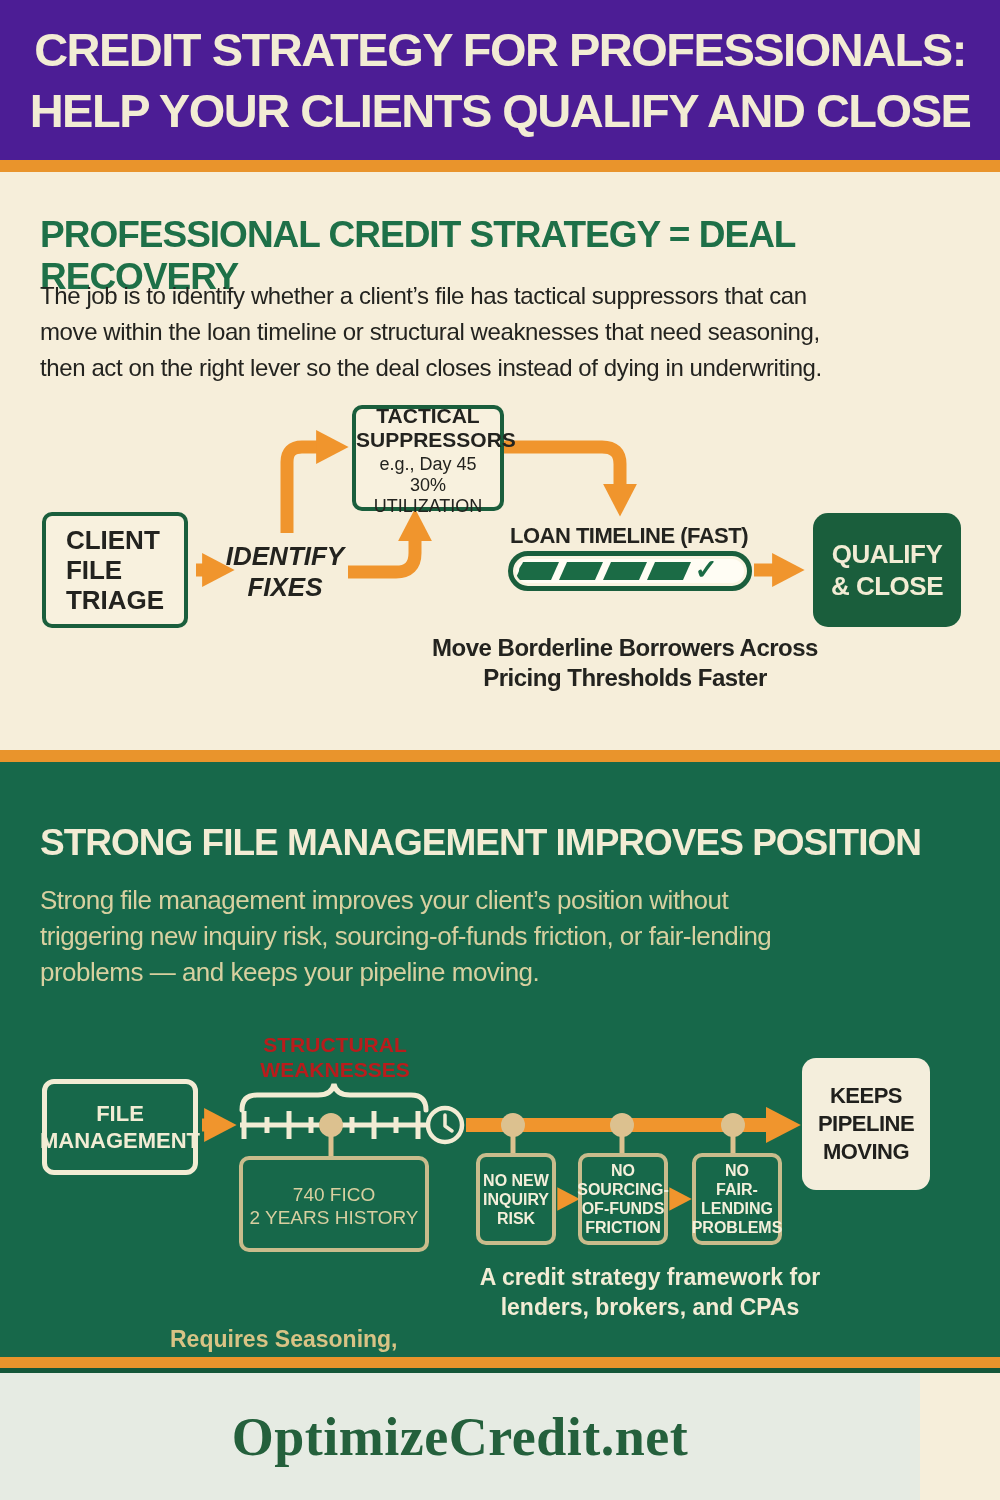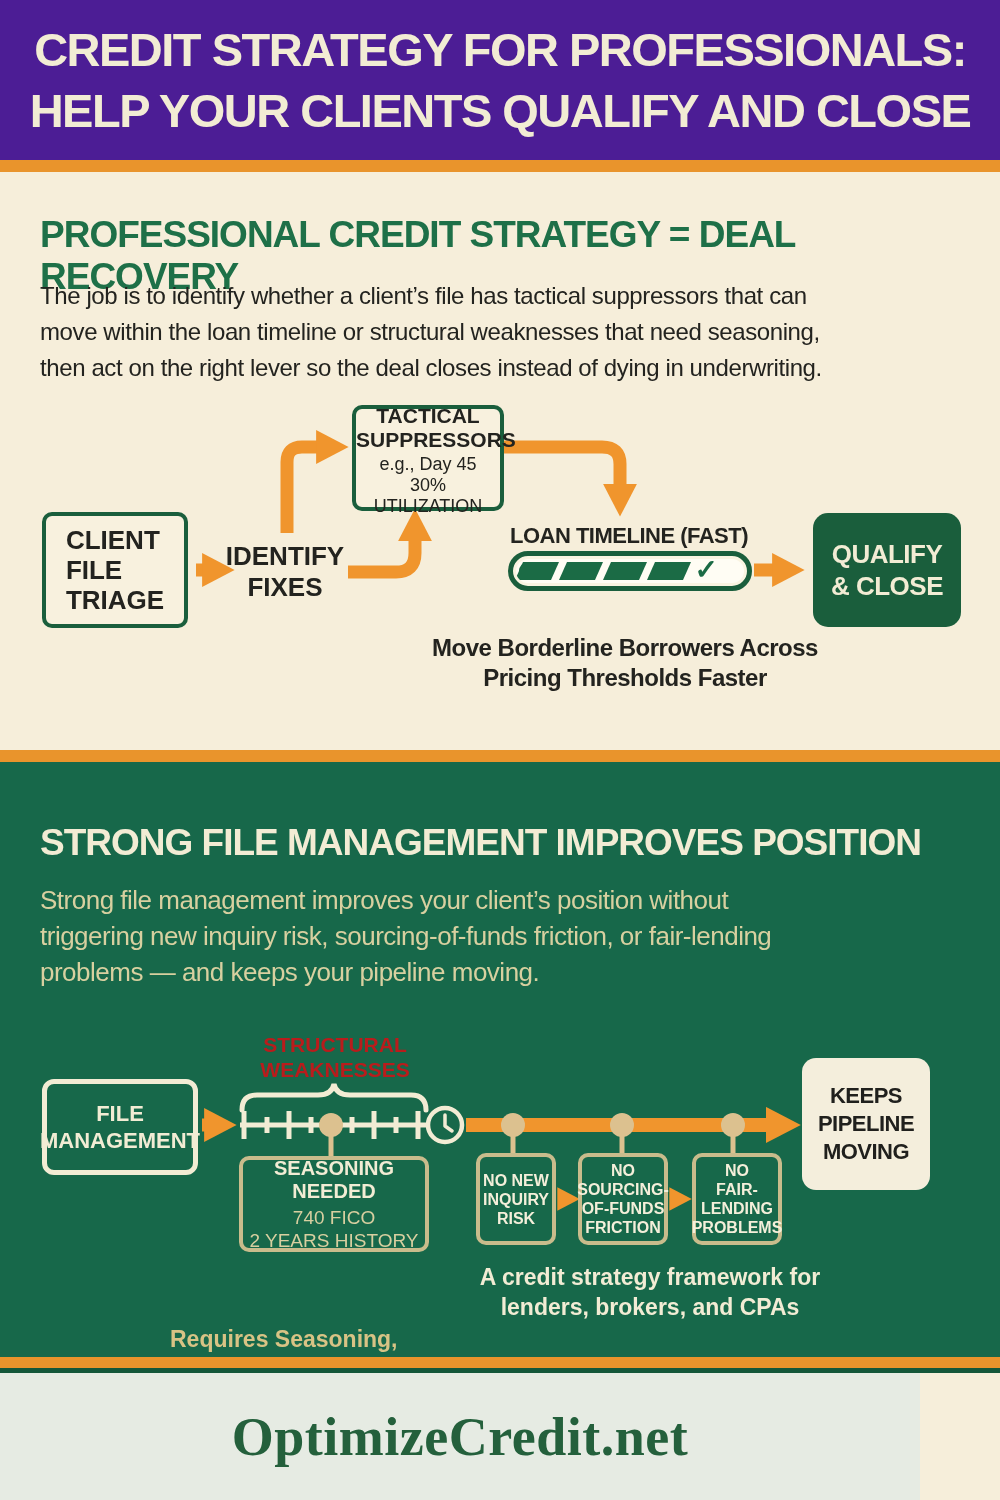--- a/index.html
+++ b/index.html
@@ -20,21 +20,21 @@
   .header-title { color:#F2ECD4; font-weight:bold; font-size:47px; line-height:61px; letter-spacing:-1.5px; text-align:center; }
 
   .s1-heading { position:absolute; left:40px; top:214px; width:930px; color:#1E7048; font-weight:bold; font-size:37px; letter-spacing:-1px; }
   .s1-body { position:absolute; left:40px; top:278px; width:950px; color:#23231F; font-size:24px; line-height:36px; letter-spacing:-0.4px; }
 
   .s2-heading { position:absolute; left:40px; top:822px; width:930px; color:#F2ECD4; font-weight:bold; font-size:37px; letter-spacing:-1px; }
   .s2-body { position:absolute; left:40px; top:882px; width:940px; color:#D8D0A0; font-size:26px; line-height:36px; letter-spacing:-0.5px; }
 
   
   .box-triage { position:absolute; left:42px; top:512px; width:146px; height:116px; border:4px solid #1A5E3C; border-radius:10px; background:#F8F1DE; display:flex; align-items:center; justify-content:center; color:#23231F; font-weight:bold; font-size:26px; line-height:30px; }
-  .identify-label { position:absolute; left:225px; top:541px; width:120px; text-align:center; color:#23231F; font-weight:bold; font-size:26px; line-height:31px; }
+  .identify-label { position:absolute; left:225px; top:541px; width:120px; text-align:center; color:#23231F; font-weight:bold; font-size:26px; line-height:31px;font-style:italic; }
   .box-tactical { position:absolute; left:352px; top:405px; width:152px; height:106px; border:4px solid #1A5E3C; border-radius:10px; background:#F8F1DE; display:flex; flex-direction:column; justify-content:center; text-align:center; padding-top:4px; }
   .box-tactical .t1 { color:#23231F; font-weight:bold; font-size:21px; line-height:24px; }
   .box-tactical .t2 { color:#23231F; font-size:18px; line-height:21px; margin-top:2px; }
   .loan-label { position:absolute; left:500px; top:523px; width:258px; text-align:center; color:#23231F; font-weight:bold; font-size:22px; letter-spacing:-0.5px; }
   .pill { position:absolute; left:508px; top:551px; width:244px; height:40px; border:5px solid #1A5E3C; border-radius:21px; background:#FAF4E1; }
   .pill-track { position:absolute; left:3px; top:3px; right:3px; bottom:3px; background:#FFFDF4; border-radius:13px; overflow:hidden; }
   .segs { position:absolute; left:3px; top:3px; bottom:3px; display:flex; gap:8px; }
   .seg { width:36px; background:#1B6B45; transform:skewX(-24deg); }
   .seg-cap { position:absolute; left:3px; top:3px; bottom:3px; width:16px; background:#1B6B45; border-radius:10px 0 0 10px; }
   .pill-check { position:absolute; right:26px; top:50%; transform:translateY(-54%); color:#1B6B45; font-weight:bold; font-size:28px; }
@@ -166,21 +166,20 @@
     <path d="M558,179 H560" stroke="#F0952D" stroke-width="9" fill="none" marker-end="url(#oarr)"></path>
     <path d="M670,179 H672" stroke="#F0952D" stroke-width="9" fill="none" marker-end="url(#oarr)"></path>
   </svg>
 
   <div class="box-file pre">FILE
 MANAGEMENT</div>
   <div class="structural-label pre">STRUCTURAL
 WEAKNESSES</div>
 
   <div class="box-seasoning">
-    <div class="t1">SEASONING NEEDED</div>
     <div class="t2 pre">740 FICO
 2 YEARS HISTORY</div>
   </div>
 
   <div class="box-no box-no1 pre">NO NEW
 INQUIRY
 RISK</div>
   <div class="box-no box-no2 pre">NO
 SOURCING-
 OF-FUNDS

